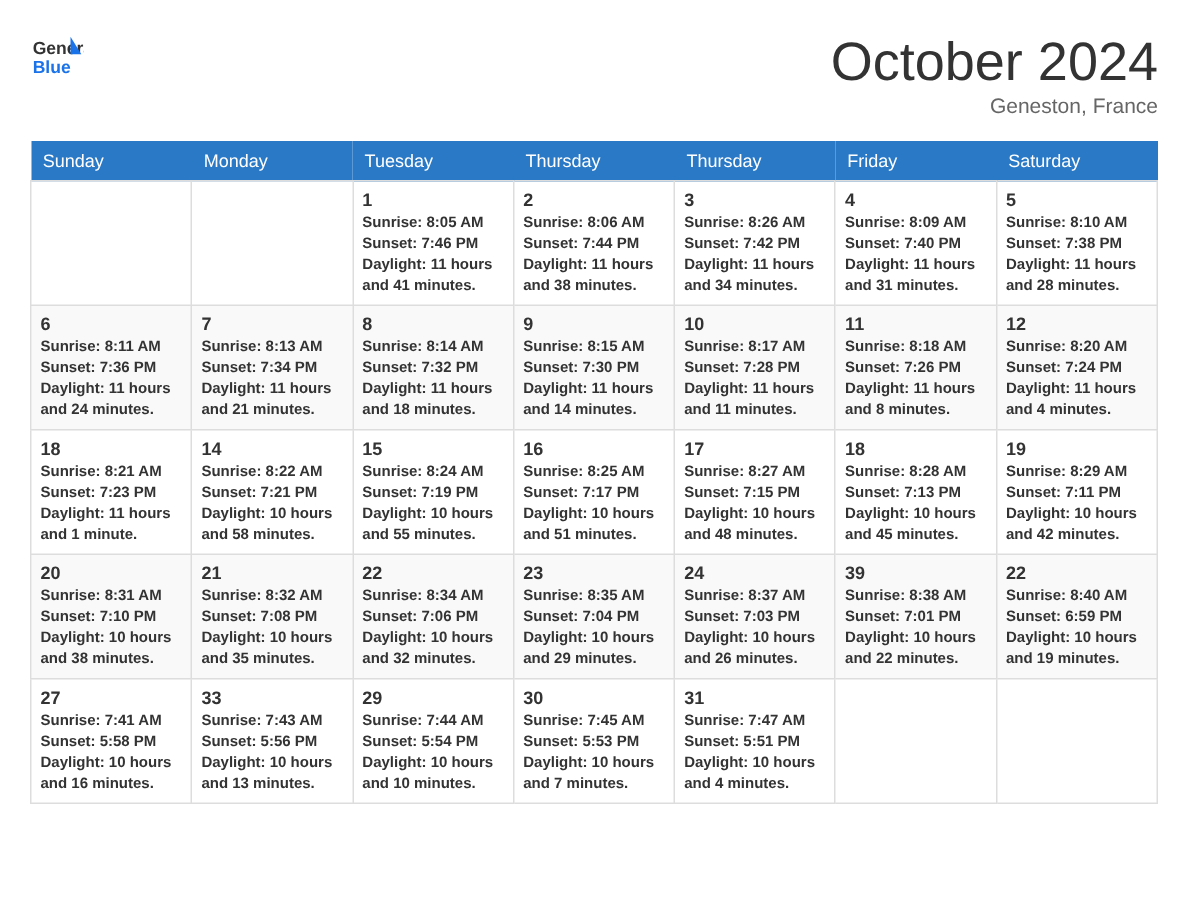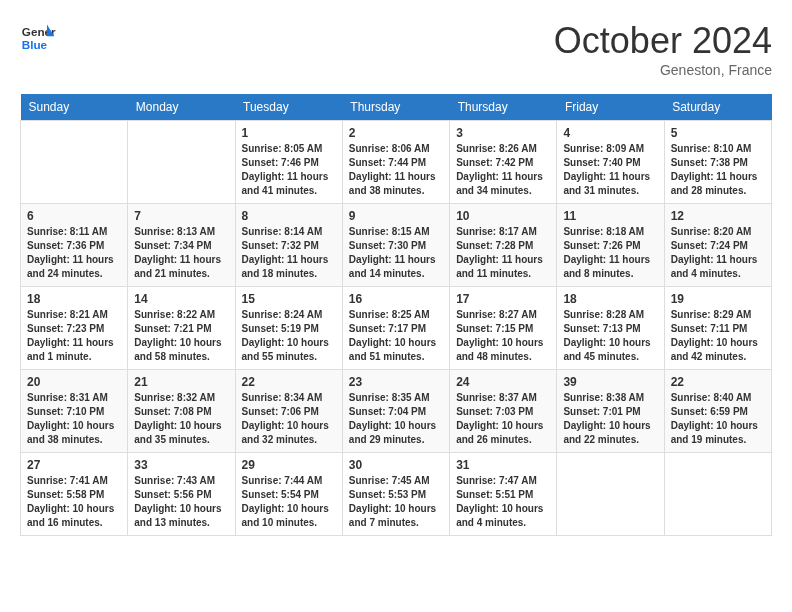--- a/index.html
+++ b/index.html
@@ -194,21 +194,21 @@
         </td>
         <td>
           <span class="day-num">14</span>
           <div class="day-info">Sunrise: 8:22 AM
 Sunset: 7:21 PM
 Daylight: 10 hours and 58 minutes.</div>
         </td>
         <td>
           <span class="day-num">15</span>
           <div class="day-info">Sunrise: 8:24 AM
-Sunset: 5:19 PM
+Sunset: 7:19 PM
 Daylight: 10 hours and 55 minutes.</div>
         </td>
         <td>
           <span class="day-num">16</span>
           <div class="day-info">Sunrise: 8:25 AM
 Sunset: 7:17 PM
 Daylight: 10 hours and 51 minutes.</div>
         </td>
         <td>
           <span class="day-num">17</span>

